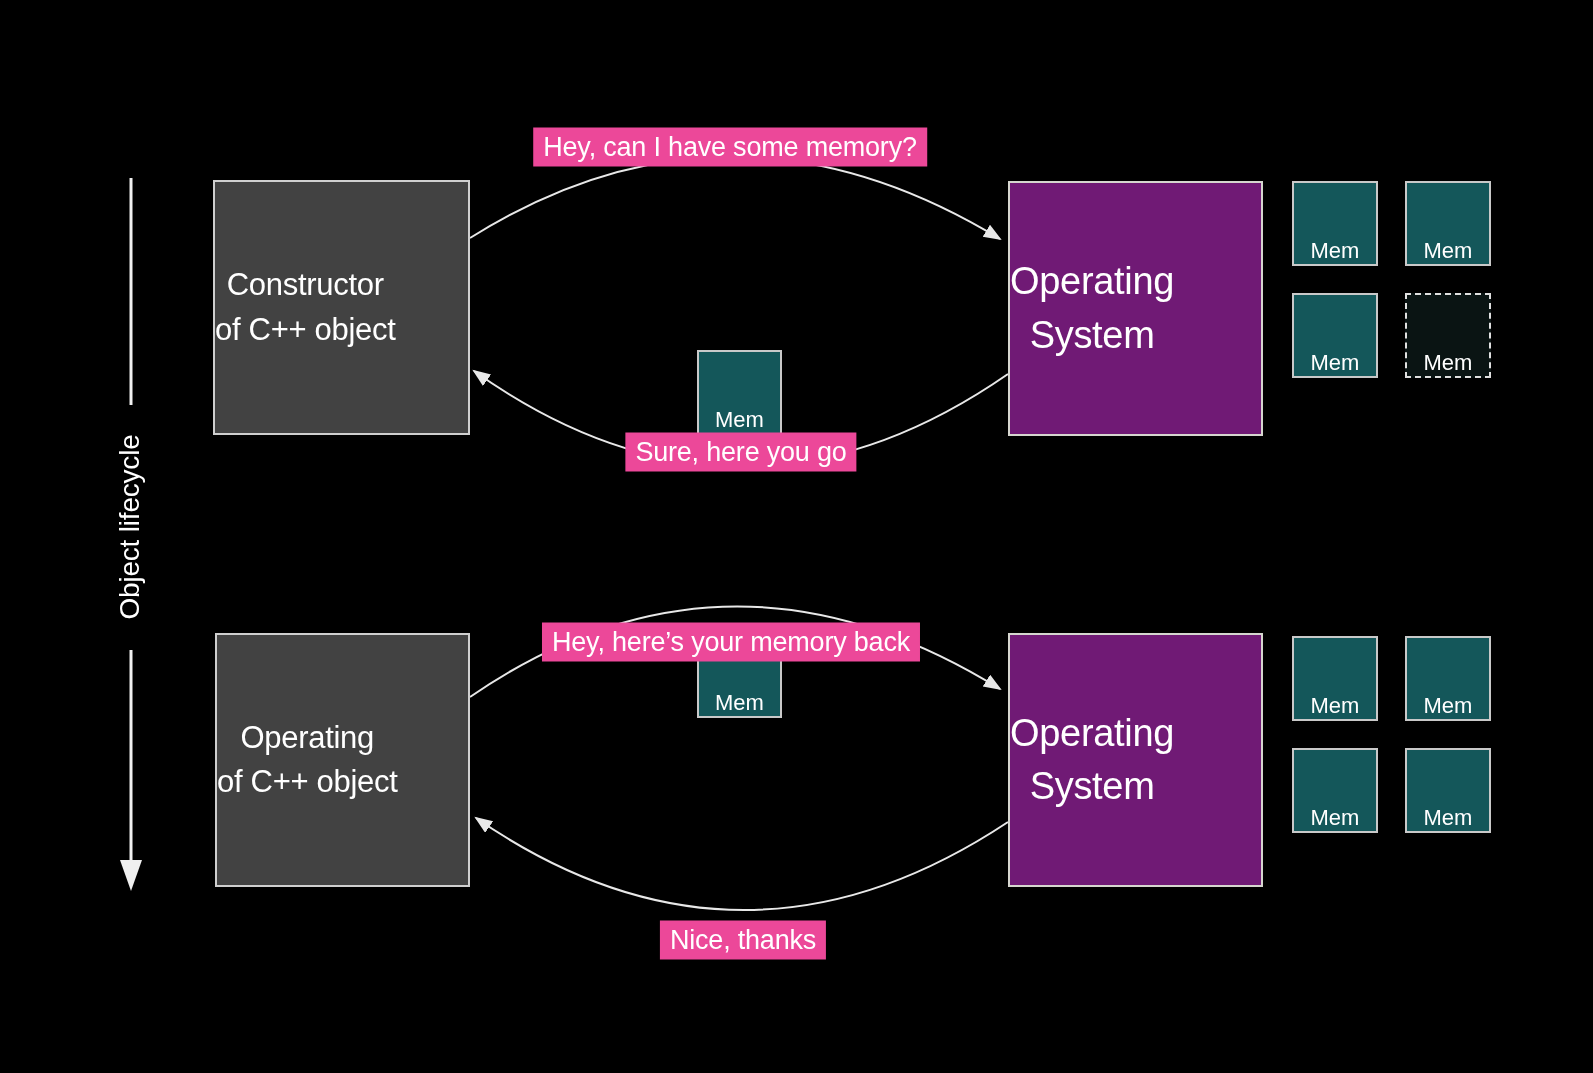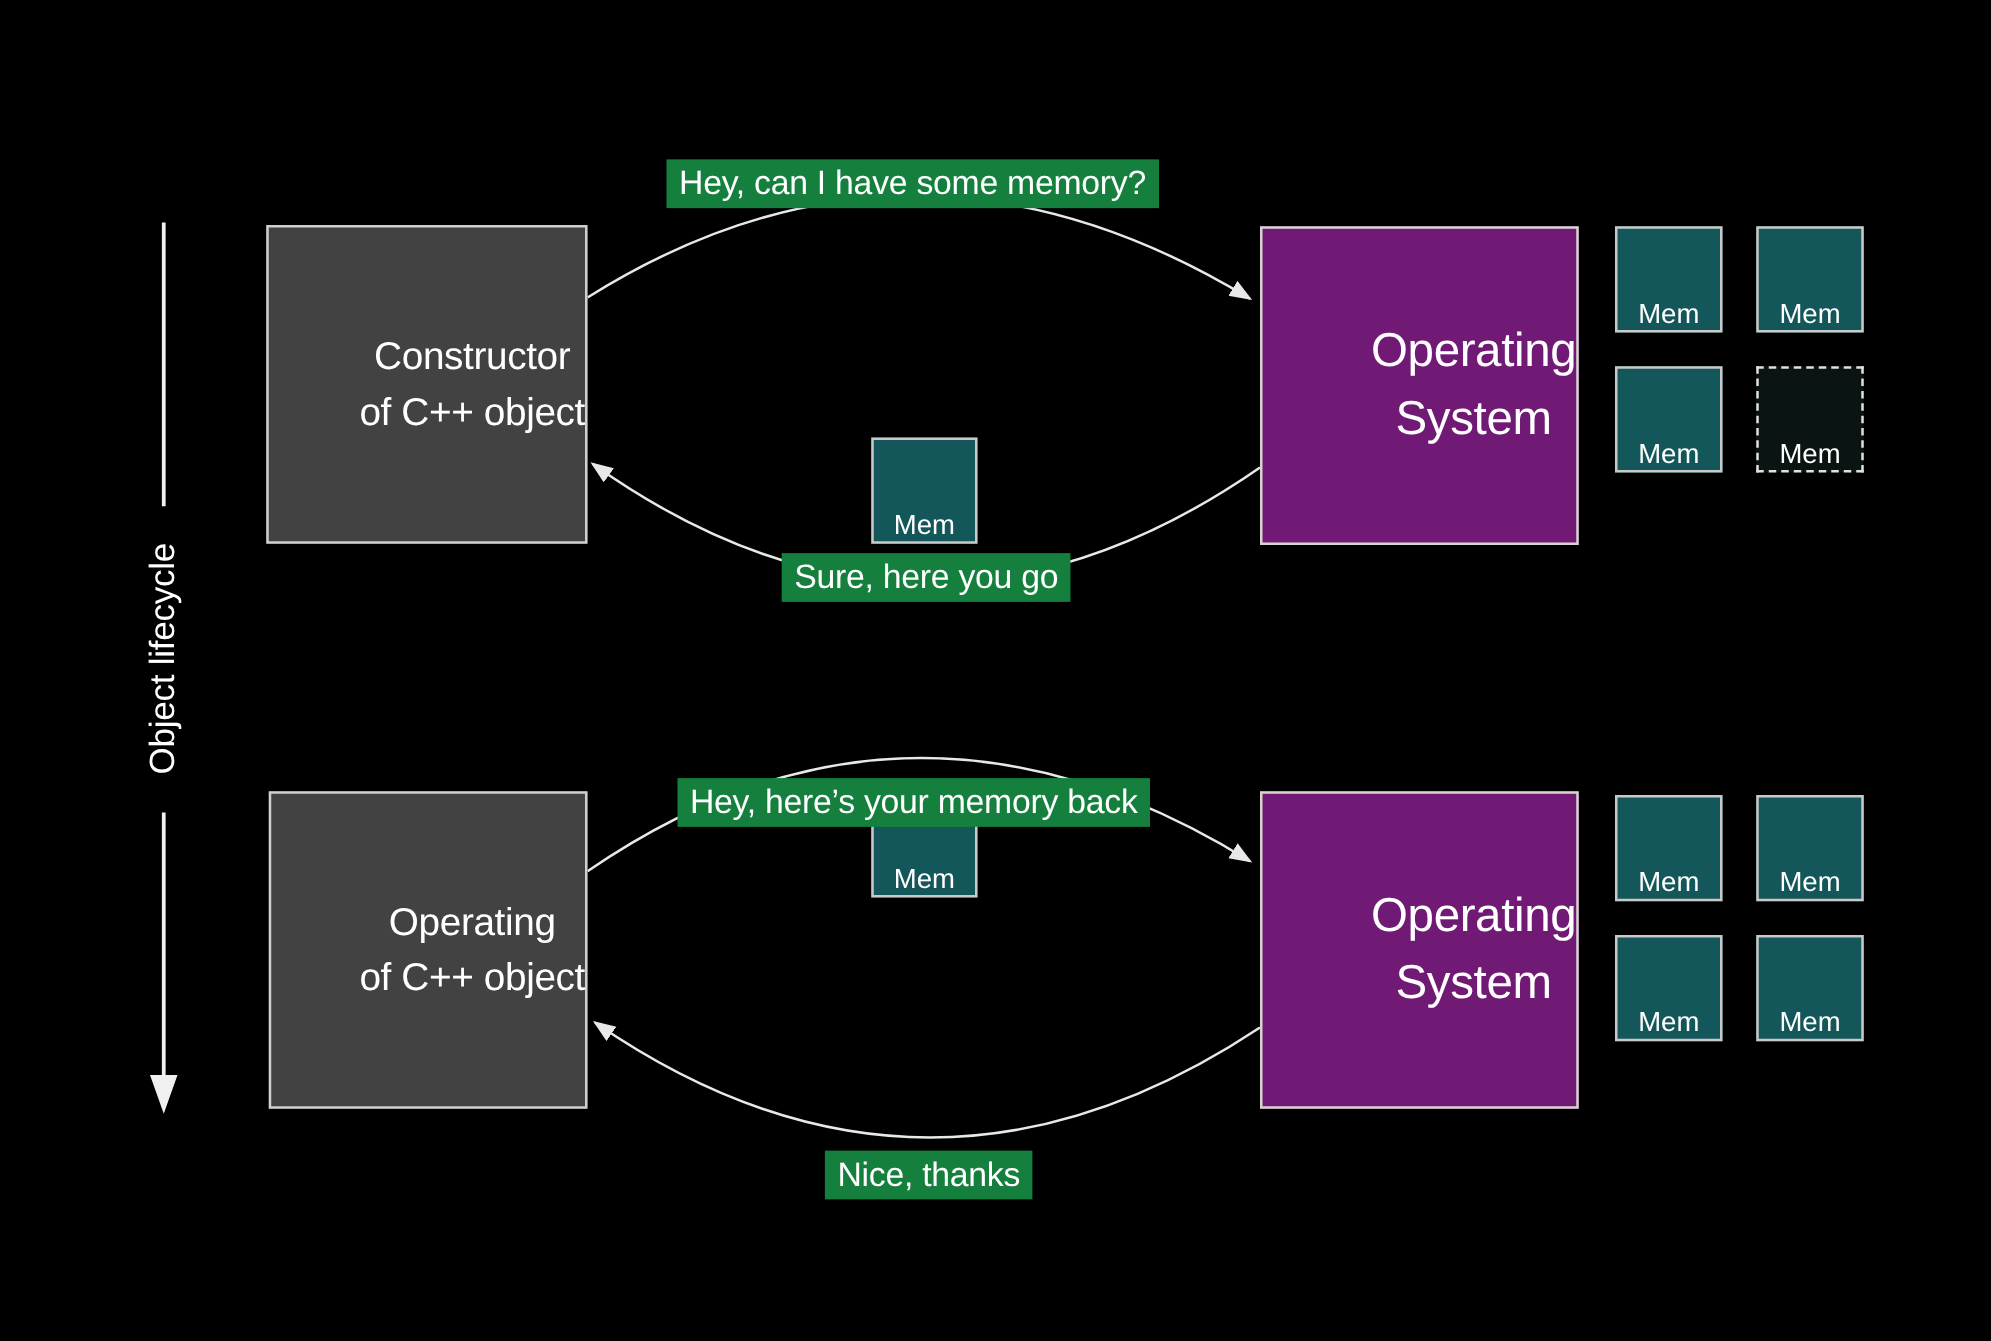--- a/index.html
+++ b/index.html
@@ -1,28 +1,28 @@
 <!DOCTYPE html>
 <html><head>
 <meta charset="utf-8">
 <style>
   html,body{margin:0;padding:0;background:#000;}
   .stage{
     position:relative;width:1593px;height:1073px;background:#000;
     font-family:"Liberation Sans","DejaVu Sans",sans-serif;color:#fff;overflow:hidden;
   }
   svg.arrows{position:absolute;left:0;top:0;z-index:1;}
-  .box{position:absolute;box-sizing:border-box;display:flex;align-items:center;justify-content:flex-end;
+  .box{position:absolute;box-sizing:border-box;display:flex;align-items:center;justify-content:flex-start;
        text-align:center;z-index:2;}
   .actor-box{background:#424242;border:2px solid #cfcfcf;font-size:31px;line-height:1.42;letter-spacing:-0.3px;}
   .os-box{background:#701a75;border:2px solid #d6d6cf;font-size:38px;line-height:1.40;letter-spacing:-0.3px;}
   .mem{position:absolute;box-sizing:border-box;background:#14575a;border:2px solid #c9c9c9;
        display:flex;align-items:flex-end;justify-content:center;font-size:22px;z-index:2;}
   .mem.empty{background:#0a1413;border:2px dashed #e0e0e0;}
-  .speech{position:absolute;transform:translate(-50%,-50%);background:#15803d;padding:4px 10px;
+  .speech{position:absolute;transform:translate(-50%,-50%);background:#ec4899;padding:4px 10px;
           font-size:27px;white-space:nowrap;z-index:3;letter-spacing:-0.2px;}
   .lifecycle-label{position:absolute;transform:translate(-50%,-50%) rotate(-90deg);
           font-size:28px;white-space:nowrap;z-index:2;letter-spacing:-0.2px;}
 </style>
 </head>
 <body>
 
 <div class="stage">
 
   <svg class="arrows" width="1593" height="1073" viewBox="0 0 1593 1073">
@@ -57,21 +57,21 @@
       <div>Operating</div>
       <div>System</div>
     </div>
   </div>
 
   <div class="mem" style="left:697px;top:350px;width:85px;height:85px;">
     <span>Mem</span>
   </div>
 
   <div class="speech" style="left:730px;top:147px;">Hey, can I have some memory?</div>
-  <div class="speech" style="left:741px;top:462px;">Sure, here you go</div>
+  <div class="speech" style="left:741px;top:452px;">Sure, here you go</div>
 
   <div class="mem" style="left:1292px;top:181px;width:86px;height:85px;">
     <span>Mem</span>
   </div>
   <div class="mem" style="left:1405px;top:181px;width:86px;height:85px;">
     <span>Mem</span>
   </div>
   <div class="mem" style="left:1292px;top:293px;width:86px;height:85px;">
     <span>Mem</span>
   </div>

